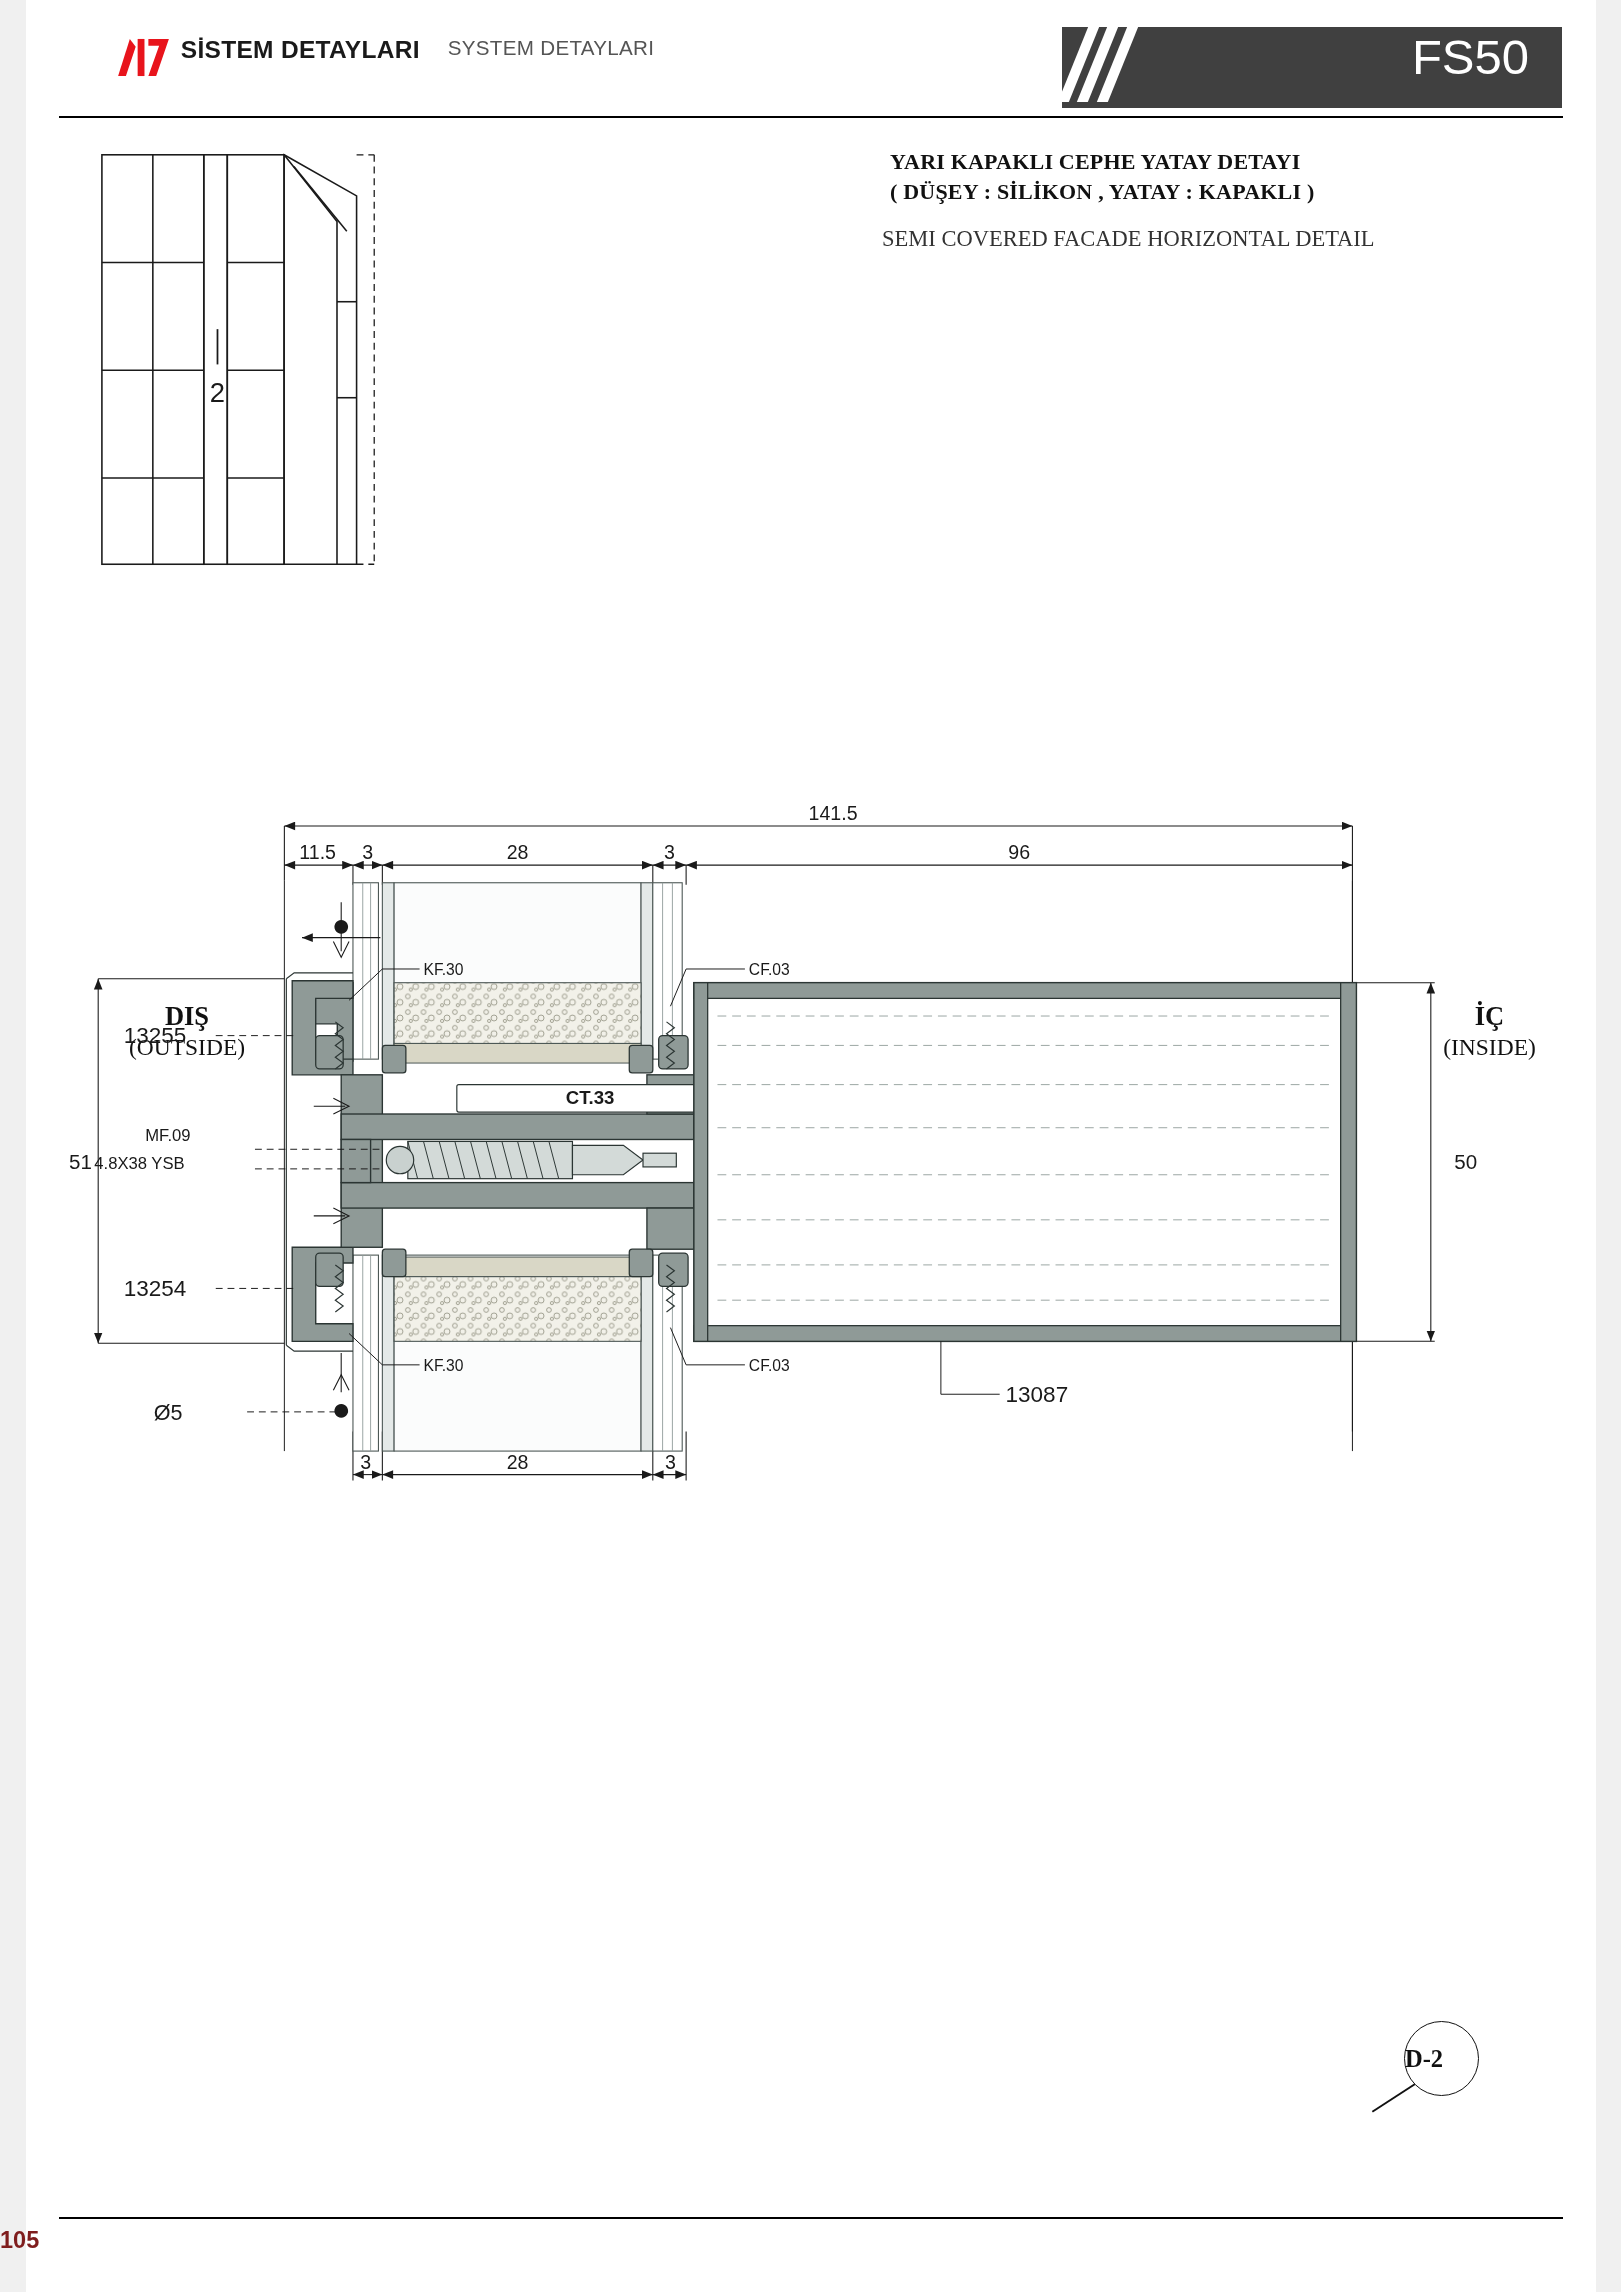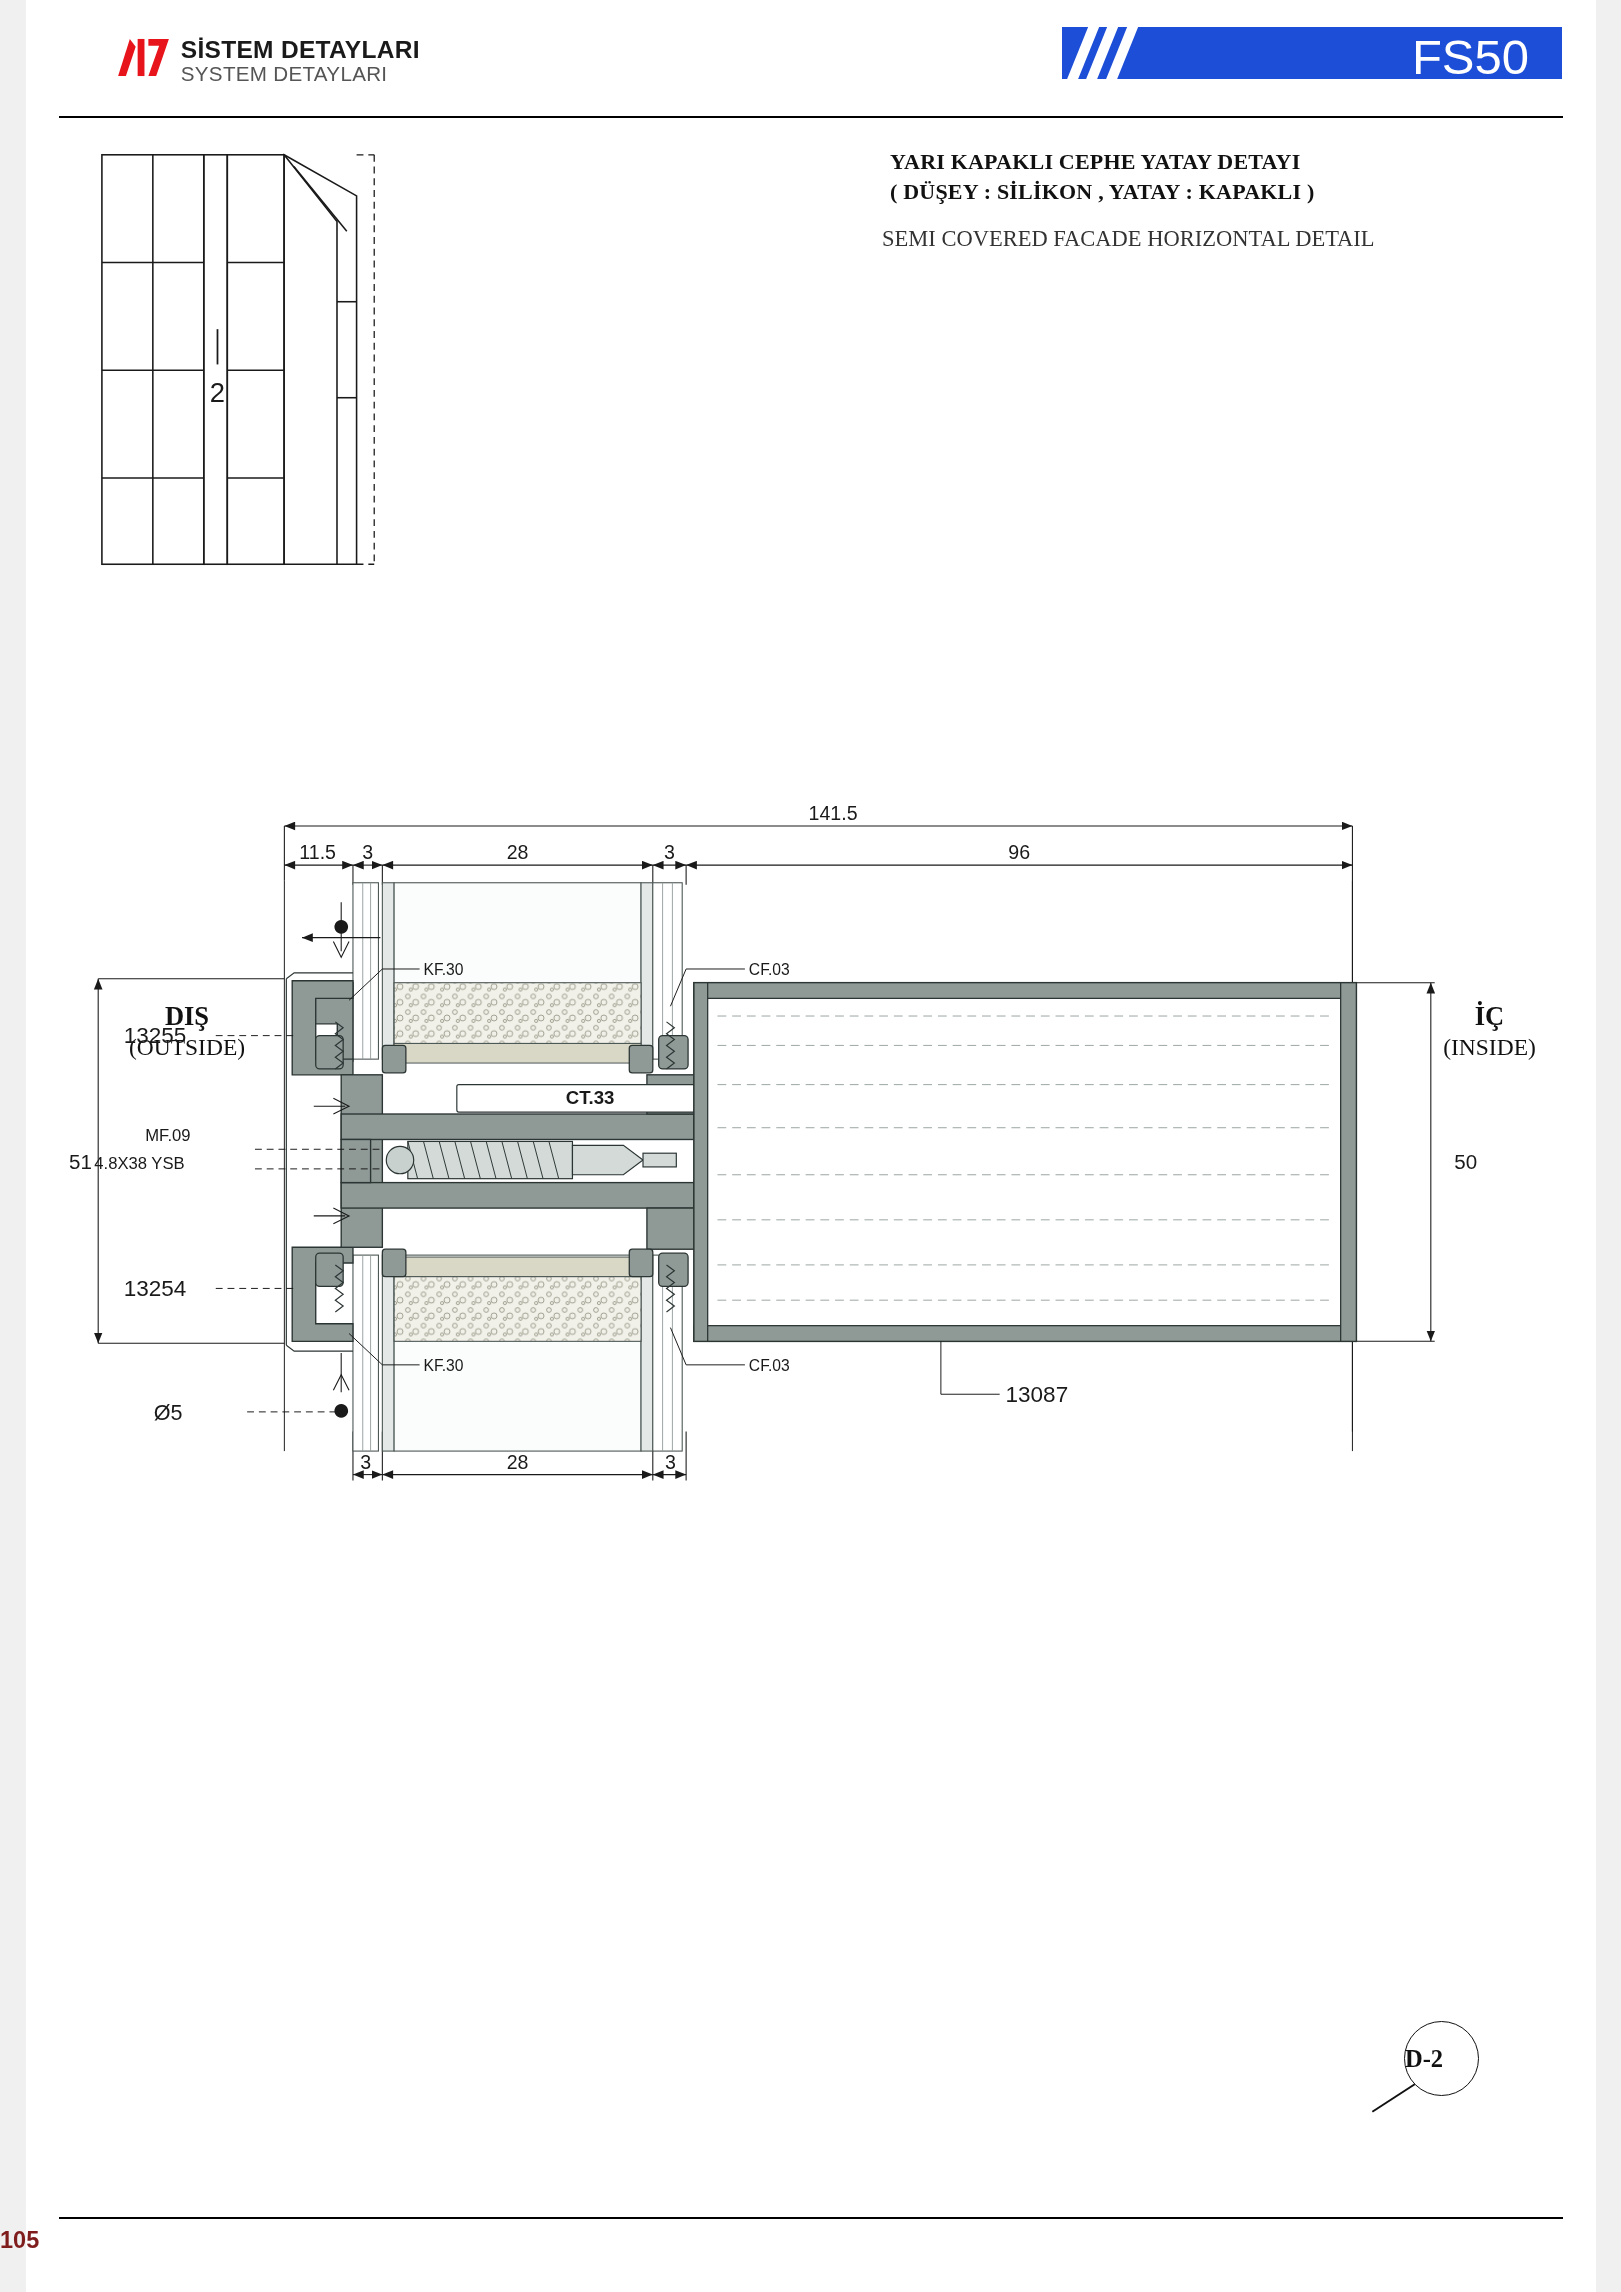--- a/index.html
+++ b/index.html
@@ -30,37 +30,37 @@
     background: #000;
   }
   .logo-block {
     position: absolute;
     left: 116px; top: 37px;
     display: flex;
     align-items: flex-start;
     gap: 9.8px;
   }
   .logo-mark { width: 55px; height: 41px; display:block; }
-  .logo-text-wrap { display: flex; flex-direction: column; line-height: 1.06; }
+  .logo-text-wrap { display: flex; flex-direction: row; line-height: 1.06; gap: 28px; }
   .logo-tr {
     font-size: 24.5px;
     font-weight: bold;
     letter-spacing: 0.3px;
     color: #1a1a1a;
   }
   .logo-en {
     font-size: 20.6px;
     color: #555;
     letter-spacing: 0.3px;
   }
   .sys-banner {
     position: absolute;
     left: 1062px; top: 27.4px;
-    width: 500px; height: 52px;
-    background: #1d4ed8;
+    width: 500px; height: 81px;
+    background: #404040;
   }
   .sys-banner .stripes {
     position: absolute; left: 11.8px; top: 0; height: 65px; width: 71px;
   }
   .sys-banner .stripe {
     position: absolute; top: -5.9px; width: 10.8px; height: 80px;
     background: #ffffff; transform: skewX(-22deg);
   }
   .sys-banner .s1 { left: 0px; }
   .sys-banner .s2 { left: 19.6px; }

